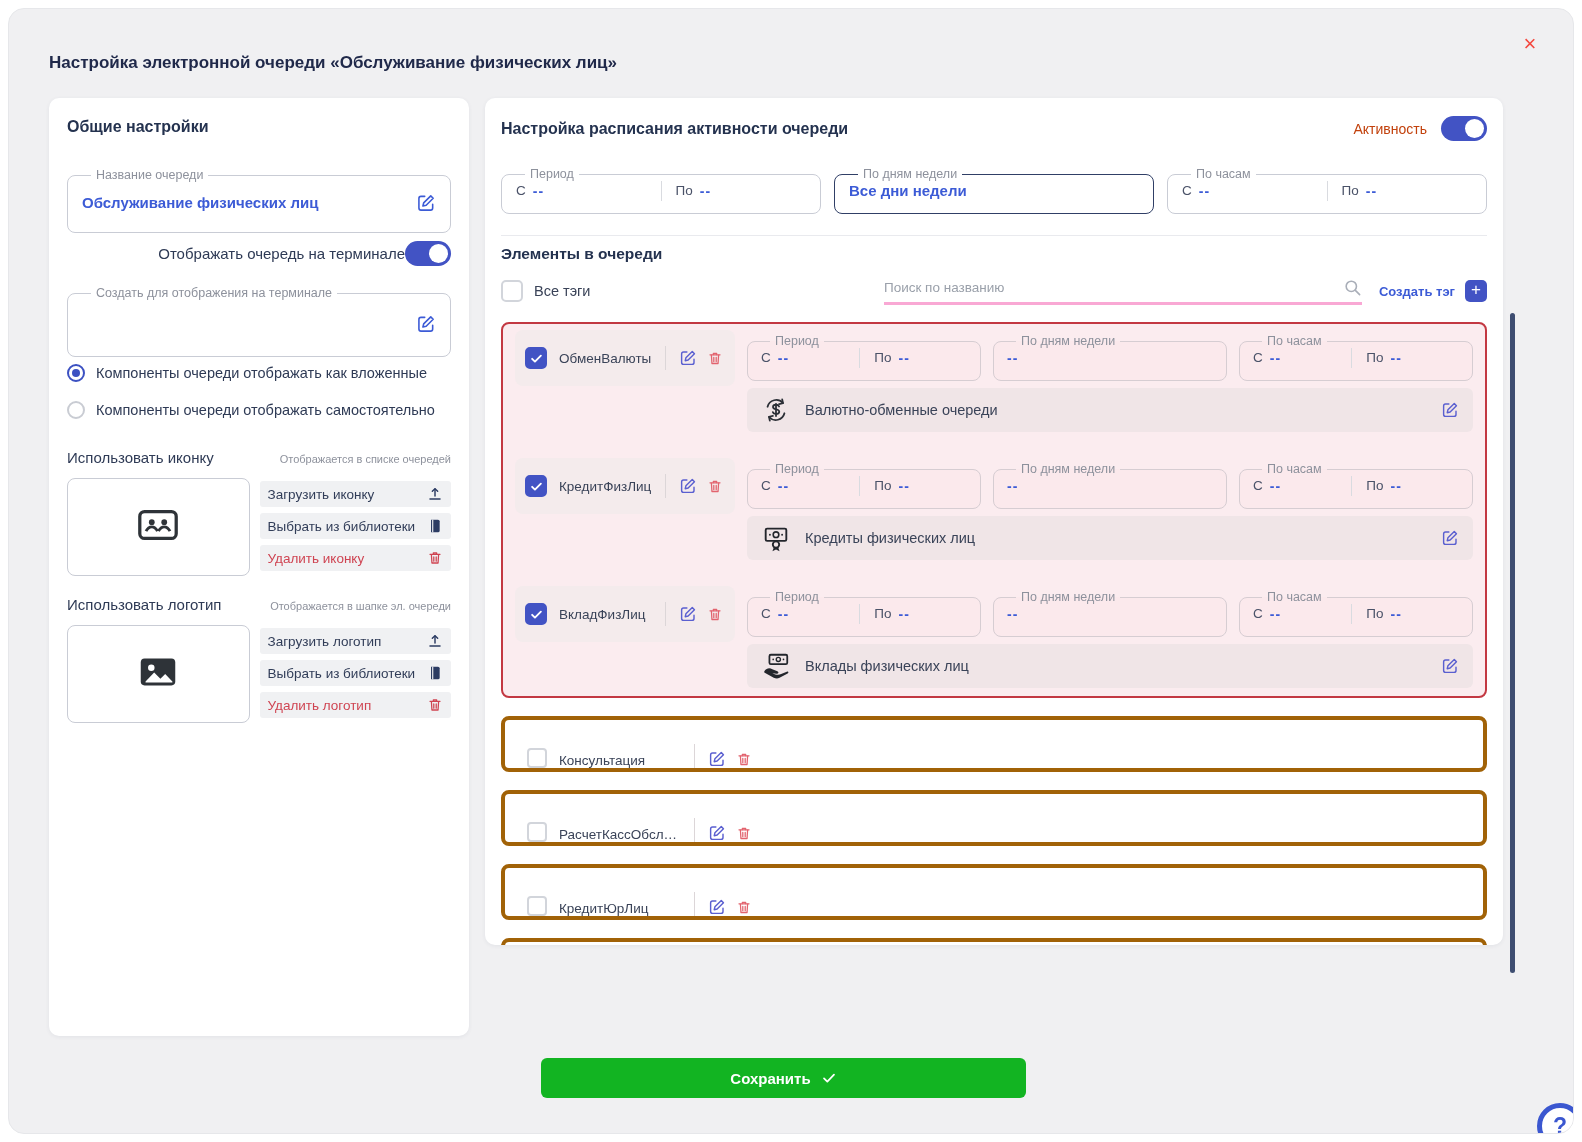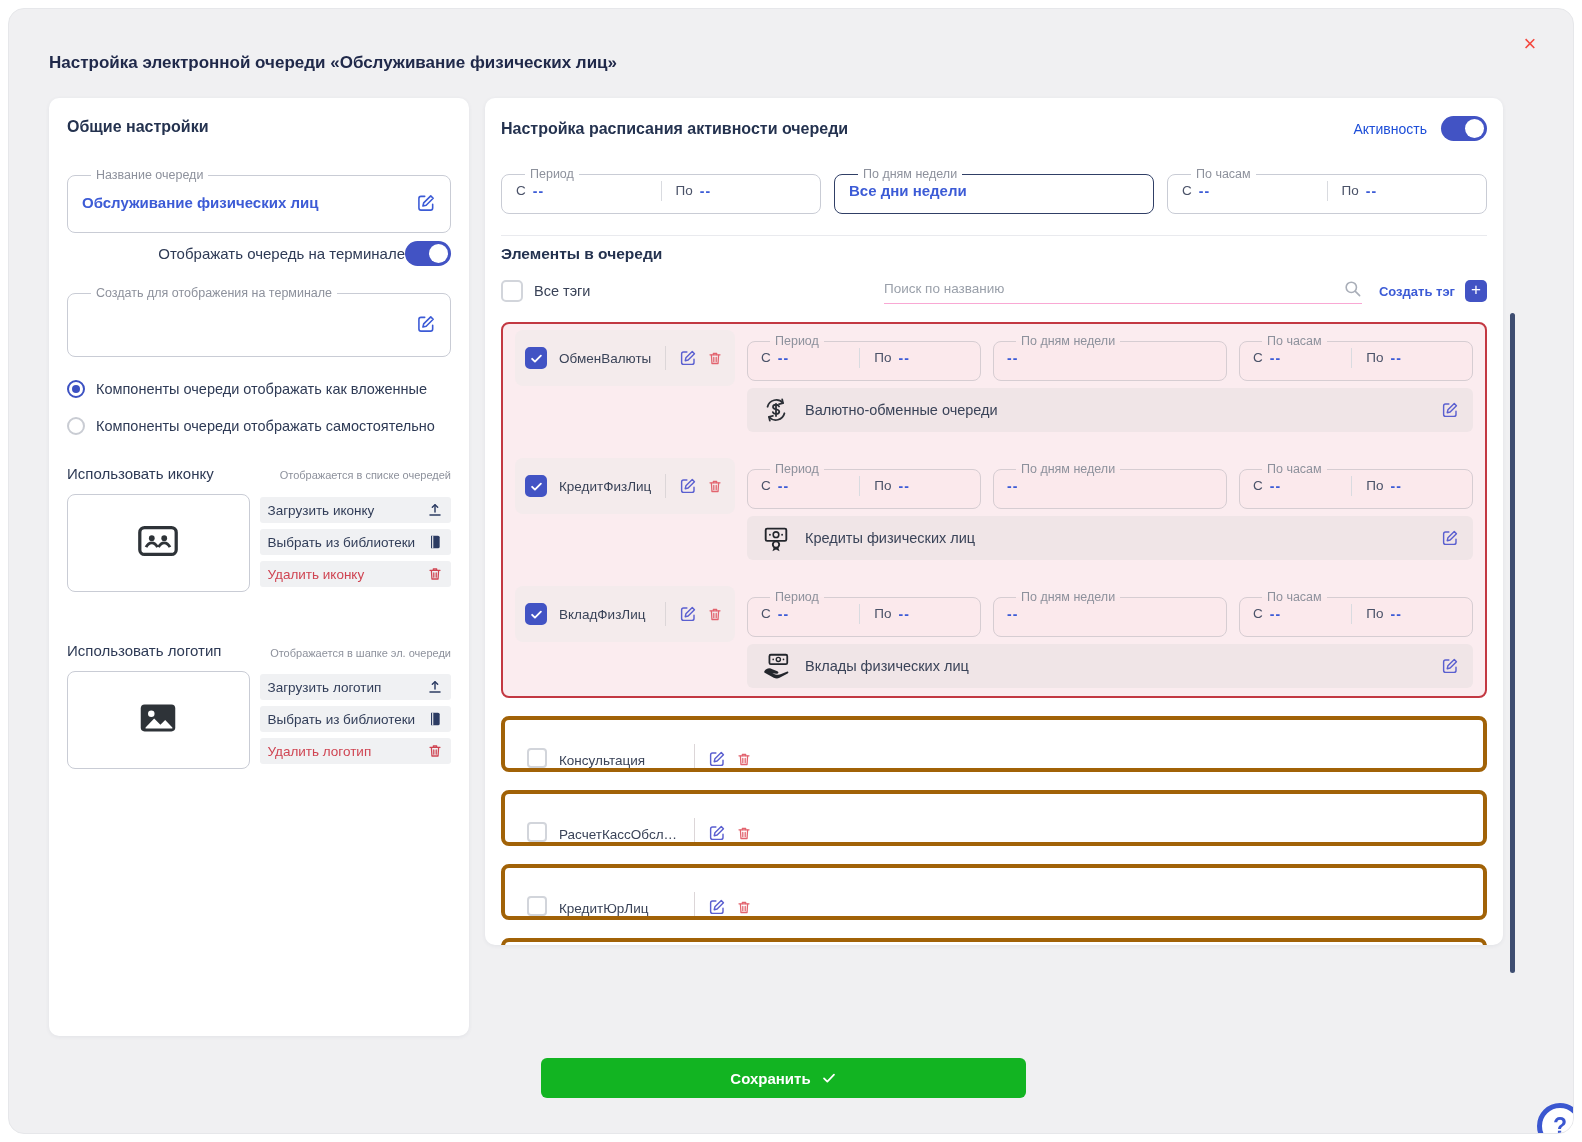--- a/index.html
+++ b/index.html
@@ -30,65 +30,65 @@
   .edit-ic svg, .icon-btn svg { width:100%; height:100%; display:block; }
 
   .toggle-row { margin-top:8px; display:flex; align-items:center; justify-content:flex-end; }
   .lbl { font-size:15px; color:#2e3a55; }
   .toggle { width:46px; height:25px; border-radius:13px; background:#4253c4; position:relative; cursor:pointer; flex:0 0 auto; }
   .toggle .knob { position:absolute; right:3px; top:3px; width:19px; height:19px; border-radius:50%; background:#fff; }
 
   .fs-term { margin-top:21px; height:70px; padding:4px 14px 0 14px; }
   .fs-term .fs-row { height:40px; }
 
-  .radio-row { margin-top:23px; display:flex; align-items:center; gap:11px; }
+  .radio-row { margin-top:7px; display:flex; align-items:center; gap:11px; }
   .radio-row + .radio-row { margin-top:19px; }
   .radio { width:18px; height:18px; border-radius:50%; border:2px solid #c9ccd3; background:#fff; position:relative; cursor:pointer; flex:0 0 auto; }
   .radio.sel { border-color:#3c51c2; }
   .radio.sel:after { content:""; position:absolute; left:3px; top:3px; width:8px; height:8px; border-radius:50%; background:#3c51c2; }
   .radio-lbl { font-size:14.5px; color:#2e3a55; }
 
   .sec-head { margin-top:30px; display:flex; align-items:baseline; justify-content:space-between; }
   .sec-title { font-size:15px; color:#2e3a55; }
   .sec-cap { font-size:11px; color:#8d919c; }
   .media-row { margin-top:12px; display:flex; gap:10px; }
   .ph-box { width:183px; height:98px; border:1px solid #c9ccd5; border-radius:8px; display:flex; align-items:center; justify-content:center; color:#2e3338; }
   .ph-box svg { width:46px; height:46px; }
   .btn-col { display:flex; flex-direction:column; gap:6px; width:192px; padding-top:3px; }
   .sm-btn { height:26px; background:#f0f1f3; border-radius:3px; display:flex; align-items:center; padding:0 8px; cursor:pointer; }
   .sm-btn .t { font-size:13.5px; color:#313d58; }
   .sm-btn .i { margin-left:auto; width:16px; height:16px; color:#2c3c63; }
   .sm-btn .i svg { width:100%; height:100%; display:block; }
   .sm-btn.danger .t { color:#cf4452; }
   .sm-btn.danger .i { color:#cf4452; }
-  .logo-head { margin-top:50px;align-items:flex-end; }
+  .logo-head { margin-top:20px; }
 
   
   .rp-head { display:flex; align-items:center; }
   .activity { margin-left:auto; display:flex; align-items:center; gap:14px; }
-  .activity .lbl { font-size:14px; color:#1d4ed8; }
+  .activity .lbl { font-size:14px; color:#c2410c; }
 
   .fs-triple { margin-top:27px; display:flex; gap:13px; }
   .fs-big { flex:1; height:46px; padding:0 14px; background:#fff; }
   .fs-big.focus { border:1.5px solid #303f66; }
   .fs-vals { display:flex; align-items:center; height:24px; margin-top:-2px; }
   .flabel { font-size:13.5px; color:#4a5268; }
   .fval { font-size:14px; font-weight:bold; color:#3c5bd6; margin-left:7px; letter-spacing:1px; }
   .vsep { width:1px; height:20px; background:#d9dbe0; margin:0 14px 0 auto; }
   .half-r { display:flex; align-items:center; width:45%; }
   .divider { margin-top:21px; height:1px; background:#e9eaee; }
   .h3 { margin-top:9px; font-size:15.5px; font-weight:bold; color:#24324f; }
 
   .controls { margin-top:13px; display:flex; align-items:center; height:30px; }
   .cb { width:22px; height:22px; border-radius:5px; border:2px solid #d2d5db; background:#fff; cursor:pointer; flex:0 0 auto; display:flex; align-items:center; justify-content:center; }
   .cb.checked { background:#4253c4; border-color:#4253c4; }
   .cb svg { width:15px; height:15px; display:none; }
   .cb.checked svg { display:block; }
   .cb-lbl { font-size:14.5px; color:#3a4358; margin-left:11px; }
-  .search { margin-left:auto; width:478px; border-bottom:1px solid #f9a8d4; display:flex; align-items:center; padding-bottom:5px; }
+  .search { margin-left:auto; width:478px; border-bottom:3px solid #f9a8d4; display:flex; align-items:center; padding-bottom:5px; }
   .search input { border:none; outline:none; flex:1; font-size:13.5px; color:#3a4358; background:transparent; font-family:inherit; }
   .search input::placeholder { color:#9aa0aa; }
   .search .mag { width:19px; height:19px; color:#a9aeb8; cursor:pointer; flex:0 0 auto; }
   .search .mag svg { width:100%; height:100%; display:block; }
   .create-tag { margin-left:17px; font-size:13px; font-weight:bold; color:#3c5bd6; cursor:pointer; white-space:nowrap; }
   .plus-btn { margin-left:10px; width:22px; height:22px; border-radius:5px; background:#4253c4; color:#fff; font-size:17px; line-height:20px; text-align:center; cursor:pointer; flex:0 0 auto; }
 
   .list { margin-top:16px; }
   .sel-group { border:2px solid #c33842; border-radius:8px; background:#fbecef; padding:6px 12px; }
   .sel-item { margin-bottom:26px; }

